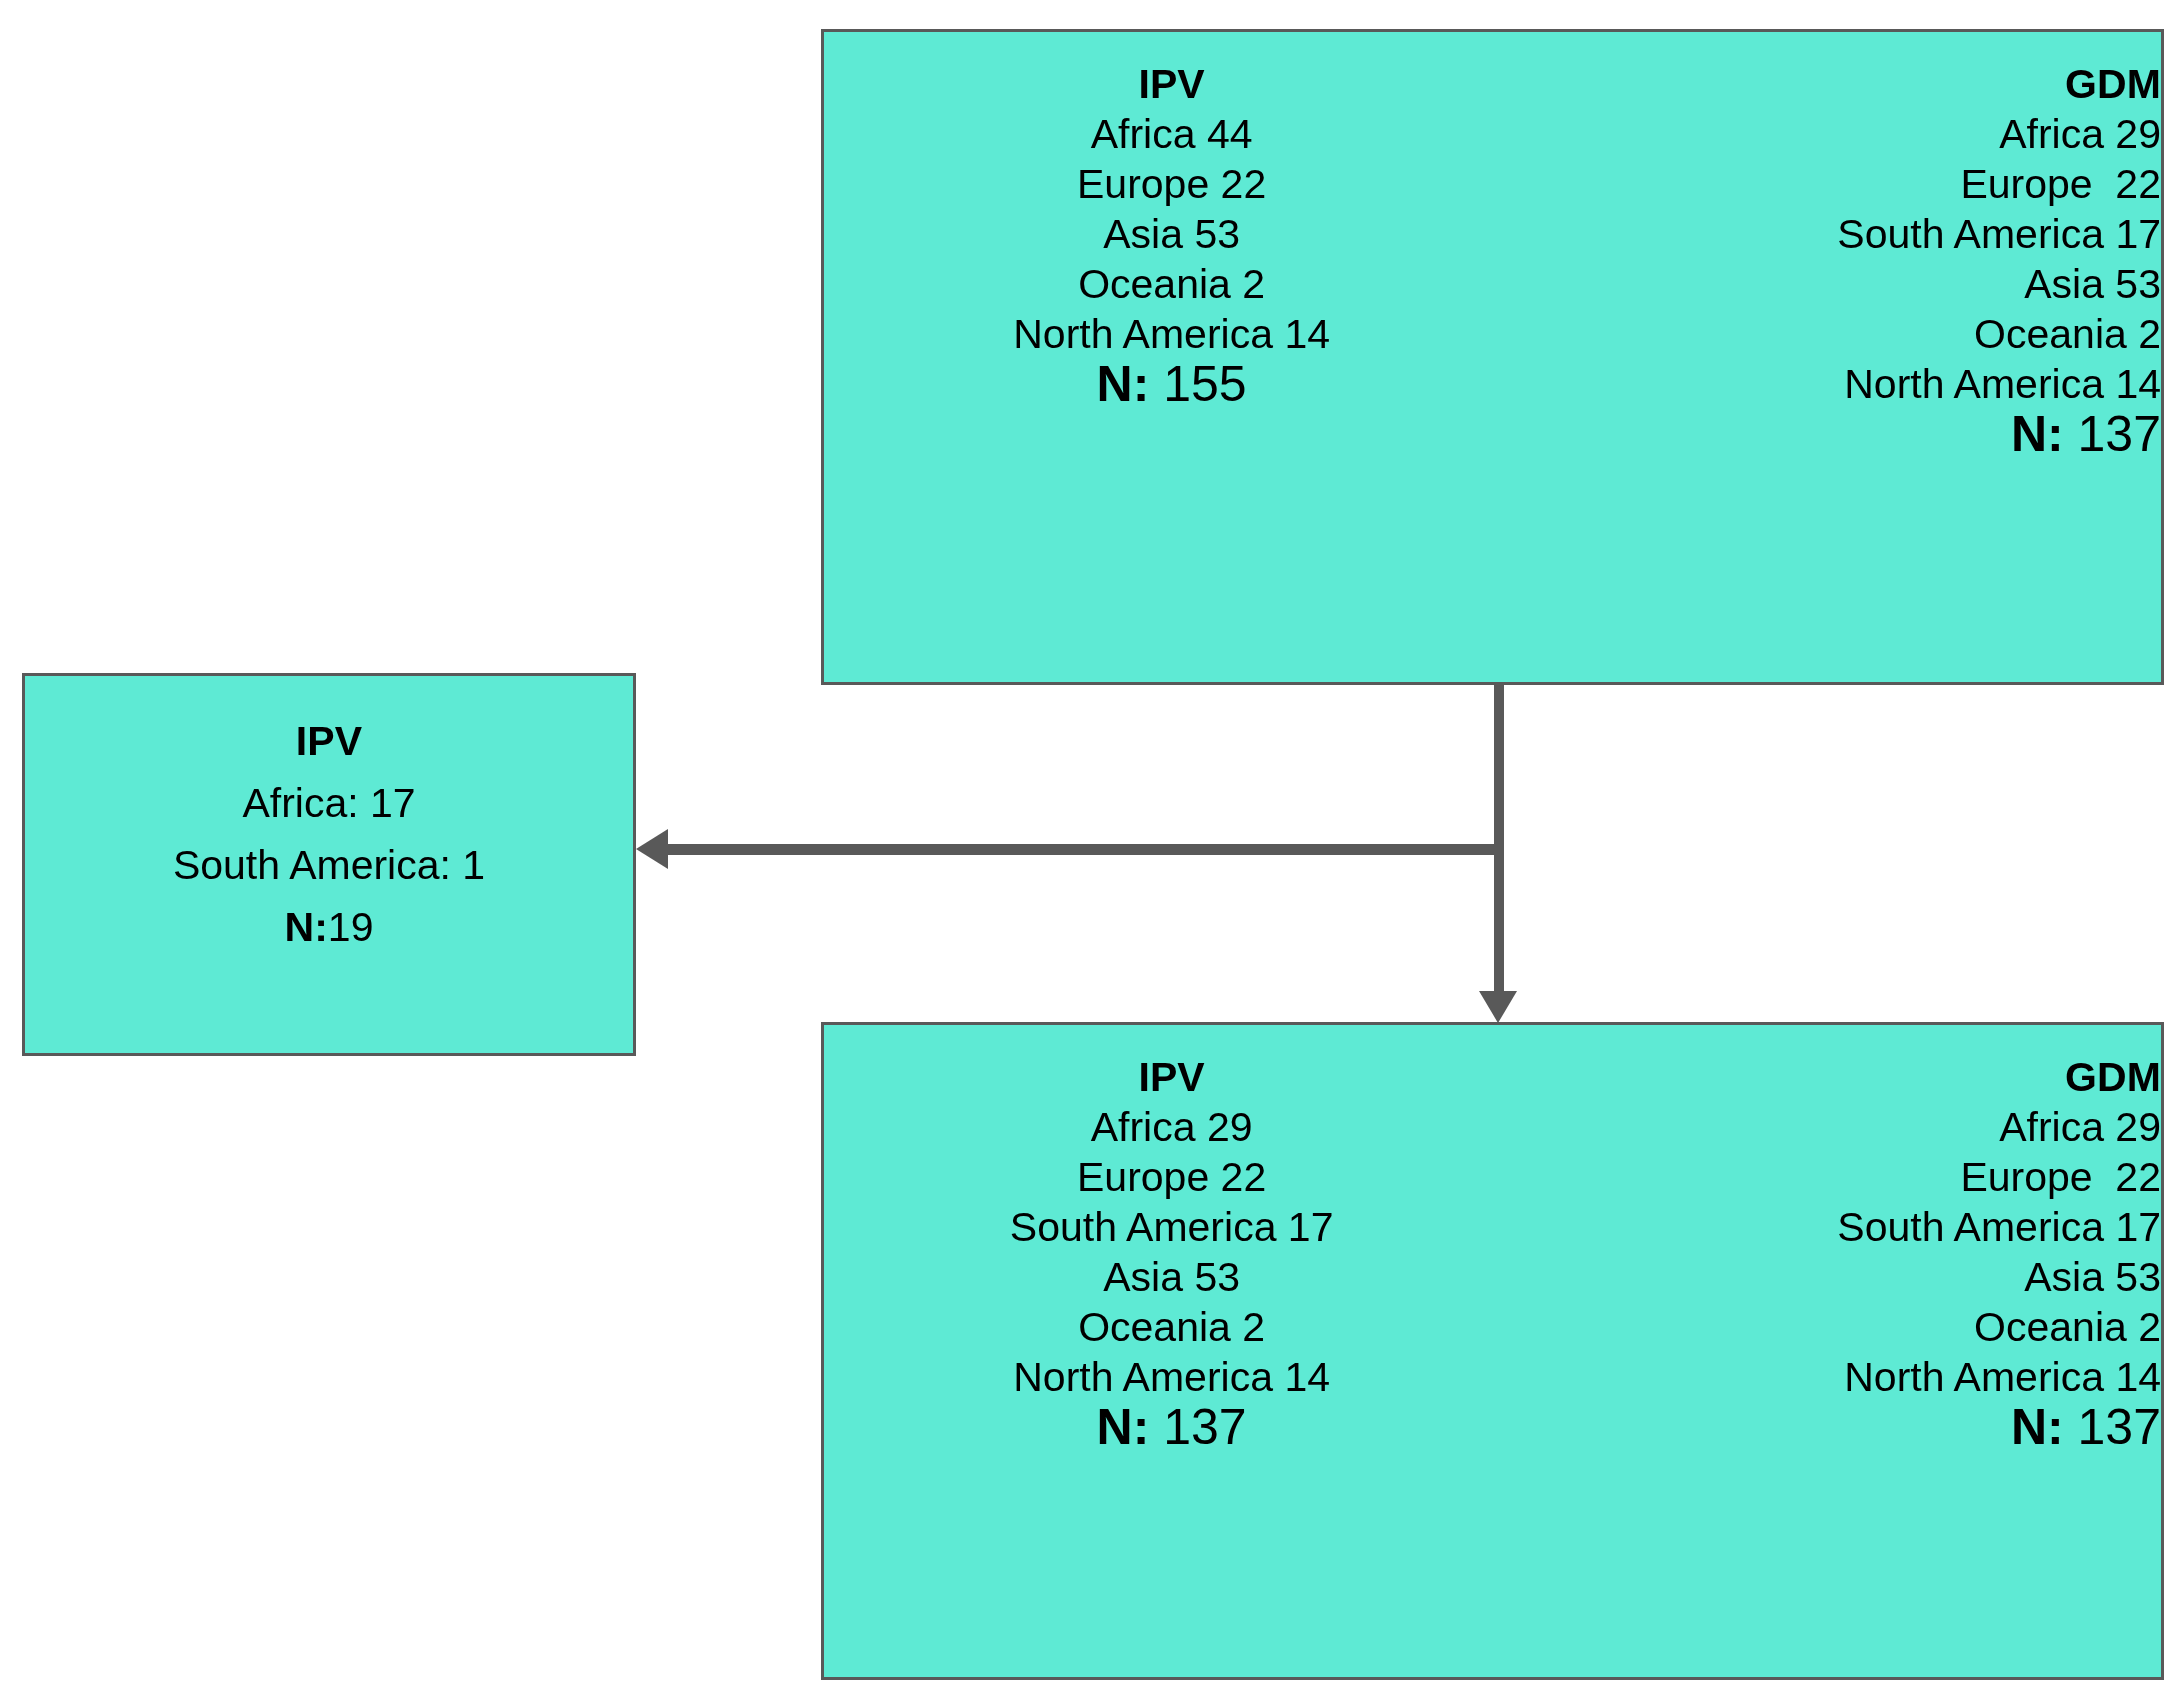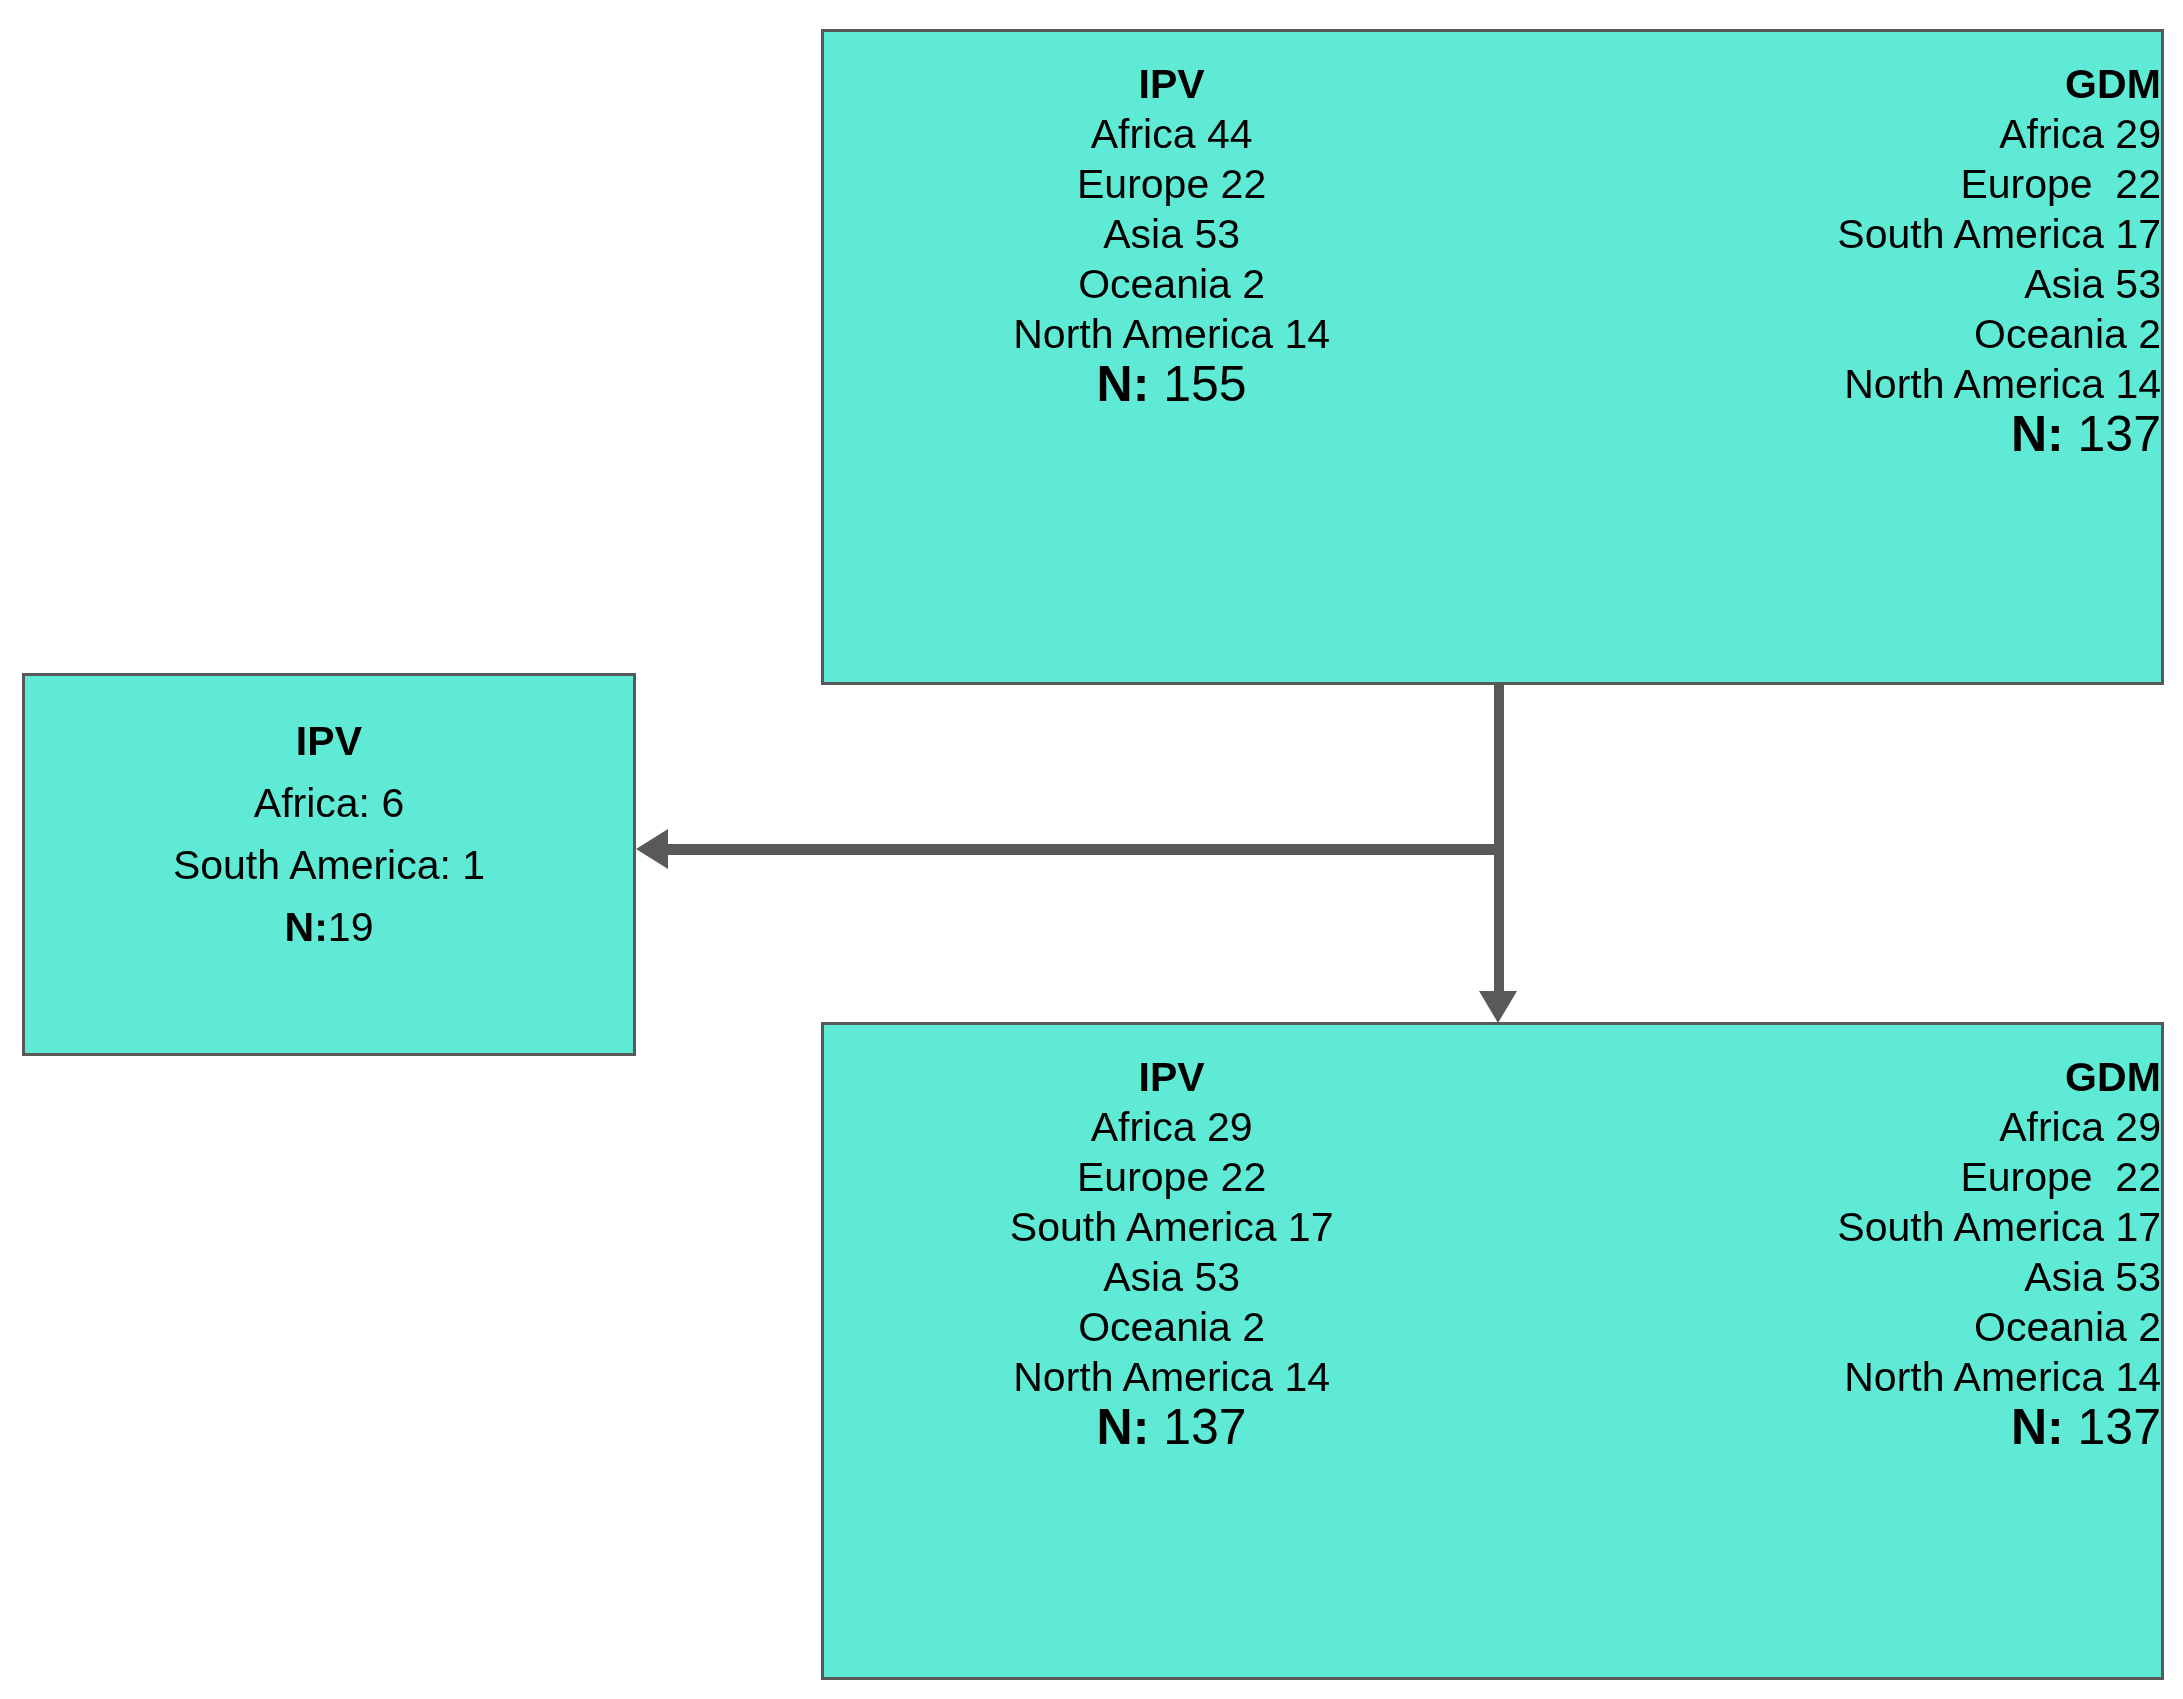--- a/index.html
+++ b/index.html
@@ -157,21 +157,21 @@
         <div class="col-line">North America 14</div>
         <div class="col-total"><span class="n-label">N:</span><span> 137</span></div>
       </div>
 
     </div>
   </div>
 
   <div class="node-box" id="box-left">
     <div class="single">
       <div class="col-title">IPV</div>
-      <div class="col-line">Africa: 6</div>
+      <div class="col-line">Africa: 17</div>
       <div class="col-line">South America: 1</div>
       <div class="col-total"><span class="n-label">N:</span><span>19</span></div>
     </div>
   </div>
 
   <div class="node-box" id="box-bottom">
     <div class="columns">
 
       <div class="col col-ipv">
         <div class="col-title">IPV</div>

